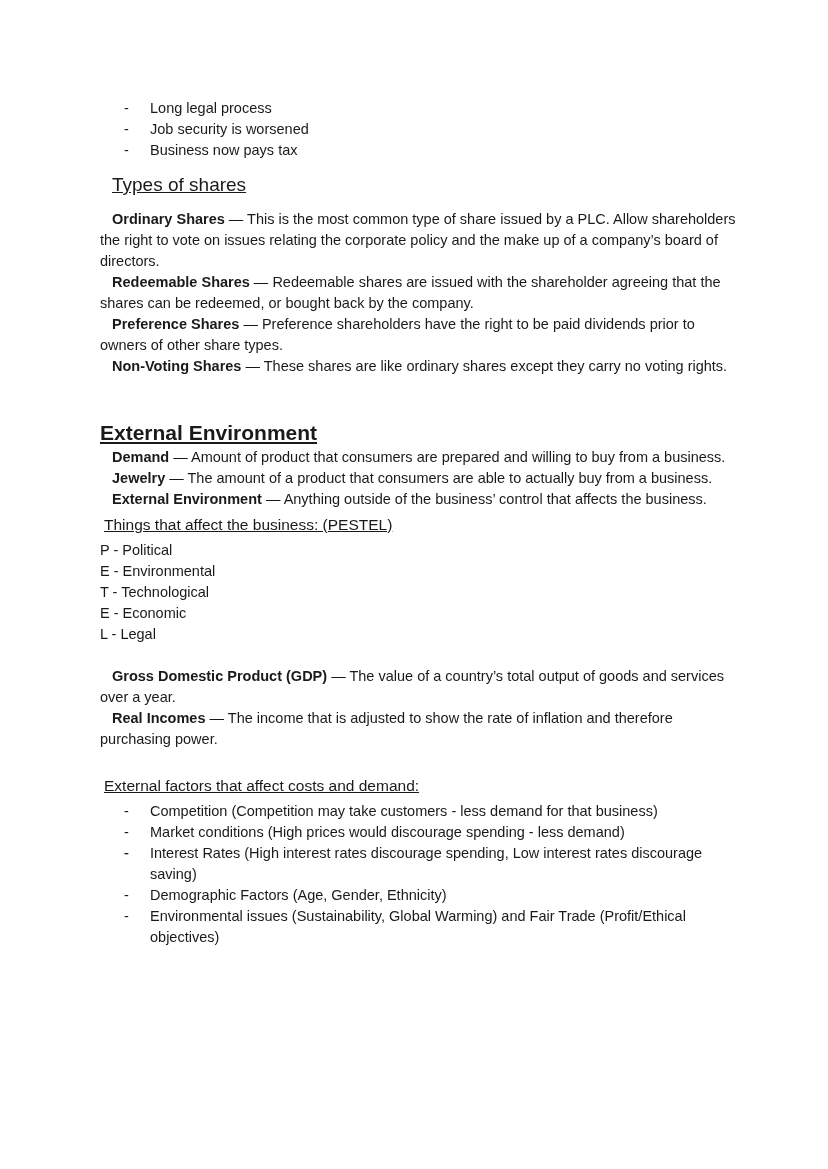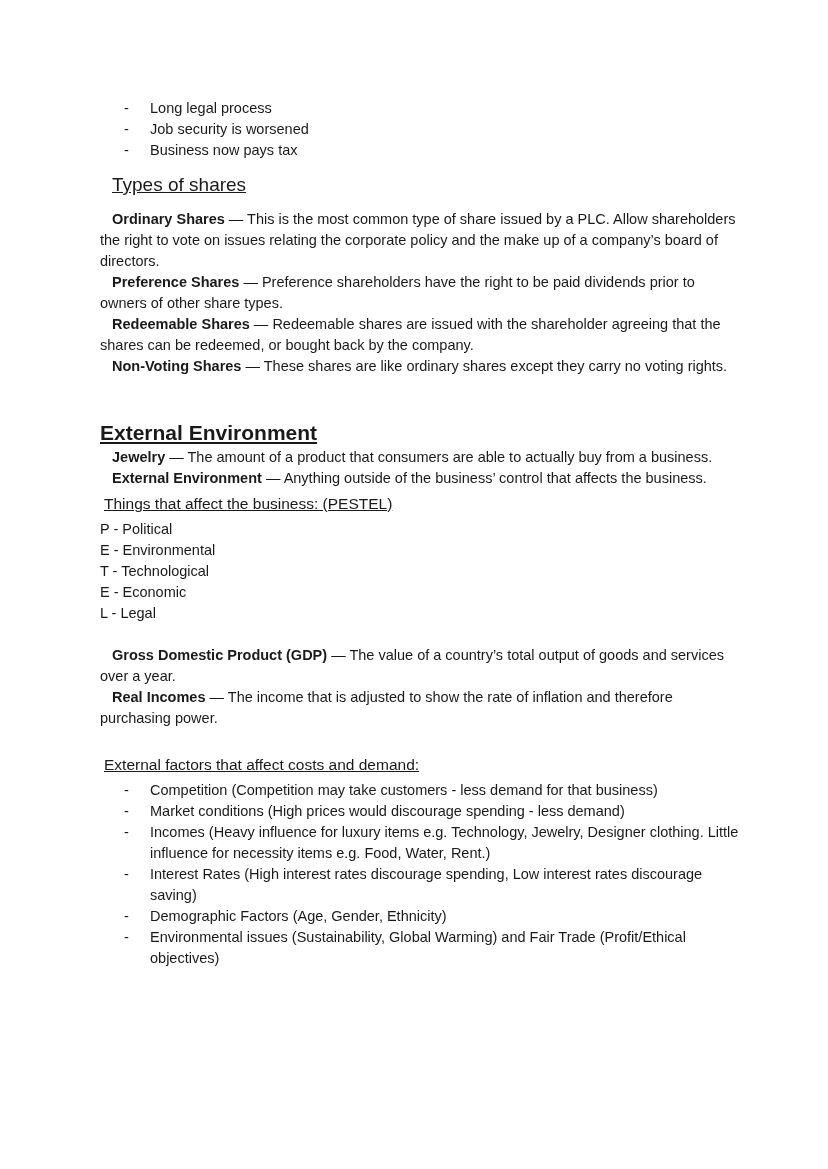--- a/index.html
+++ b/index.html
@@ -25,28 +25,29 @@
 
   <ul class="bullets">
     <li><span class="dash">-</span><span>Long legal process</span></li>
     <li><span class="dash">-</span><span>Job security is worsened</span></li>
     <li><span class="dash">-</span><span>Business now pays tax</span></li>
   </ul>
 
   <h2 class="h-sub">Types of shares</h2>
 
   <div class="para"><span class="term">Ordinary Shares</span><span> — This is the most common type of share issued by a PLC. Allow shareholders the right to vote on issues relating the corporate policy and the make up of a company’s board of directors.</span></div>
+  <div class="para"><span class="term">Redeemable Shares</span><span> — Redeemable shares are issued with the shareholder agreeing that the shares can be redeemed, or bought back by the company.</span></div>
   <div class="para"><span class="term">Preference Shares</span><span> — Preference shareholders have the right to be paid dividends prior to owners of other share types.</span></div>
-  <div class="para"><span class="term">Redeemable Shares</span><span> — Redeemable shares are issued with the shareholder agreeing that the shares can be redeemed, or bought back by the company.</span></div>
   <div class="para"><span class="term">Non-Voting Shares</span><span> — These shares are like ordinary shares except they carry no voting rights.</span></div>
 
   <div class="gap-l"></div>
 
   <h1 class="h-main">External Environment</h1>
 
+  <div class="para"><span class="term">Demand</span><span> — Amount of product that consumers are prepared and willing to buy from a business.</span></div>
   <div class="para"><span class="term">Jewelry</span><span> — The amount of a product that consumers are able to actually buy from a business.</span></div>
   <div class="para"><span class="term">External Environment</span><span> — Anything outside of the business’ control that affects the business.</span></div>
 
   <h3 class="h-small">Things that affect the business: (PESTEL)</h3>
 
   <div>
     <div class="line">P - Political</div>
     <div class="line">E - Environmental</div>
     <div class="line">T - Technological</div>
     <div class="line">E - Economic</div>
@@ -58,19 +59,19 @@
   <div class="para"><span class="term">Gross Domestic Product (GDP)</span><span> — The value of a country’s total output of goods and services over a year.</span></div>
   <div class="para"><span class="term">Real Incomes</span><span> — The income that is adjusted to show the rate of inflation and therefore purchasing power.</span></div>
 
   <div class="gap-m"></div>
 
   <h3 class="h-small">External factors that affect costs and demand:</h3>
 
   <ul class="bullets">
     <li><span class="dash">-</span><span>Competition (Competition may take customers - less demand for that business)</span></li>
     <li><span class="dash">-</span><span>Market conditions (High prices would discourage spending - less demand)</span></li>
-    <li><span class="dash">-</span><span>Incomes  (Heavy influence for luxury items e.g. Technology, Jewelry, Designer clothing. Little influence for necessity items e.g. Food, Water, Rent.)</span></li>
+    <li><span class="dash">-</span></li>
     <li><span class="dash">-</span><span>Interest Rates (High interest rates discourage spending, Low interest rates discourage saving)</span></li>
     <li><span class="dash">-</span><span>Demographic Factors (Age, Gender, Ethnicity)</span></li>
     <li><span class="dash">-</span><span>Environmental issues (Sustainability, Global Warming) and Fair Trade (Profit/Ethical objectives)</span></li>
   </ul>
 
 </div>
 
 </body></html>

